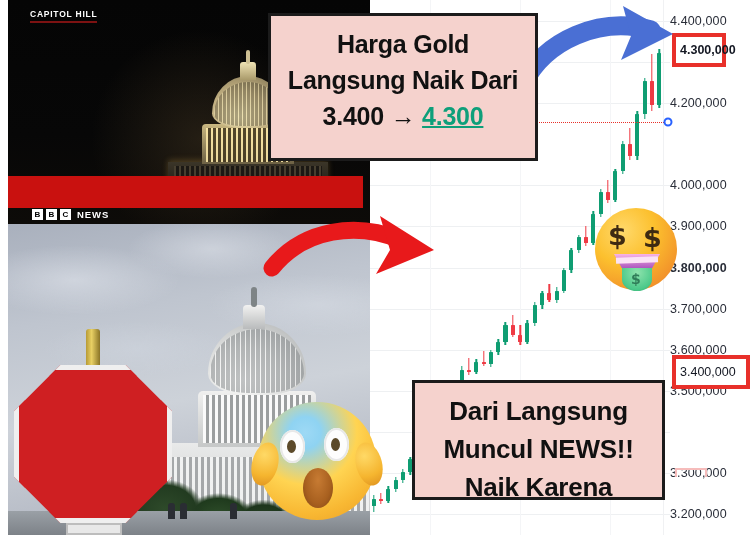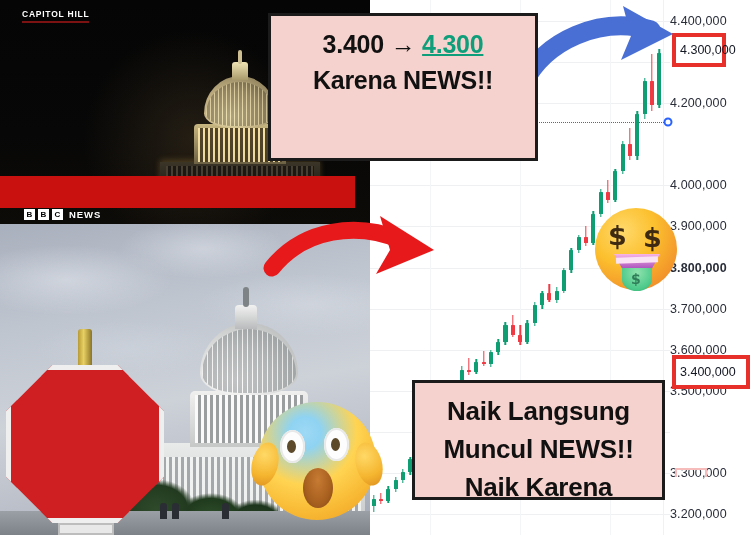--- a/index.html
+++ b/index.html
@@ -1,21 +1,21 @@
 <!DOCTYPE html>
 <html><head>
 <meta charset="utf-8">
 <style>
   * { margin:0; padding:0; box-sizing:border-box; }
   html,body { width:750px; height:535px; overflow:hidden; background:#fff;
               font-family:"Liberation Sans", sans-serif; }
   #stage { position:relative; width:750px; height:535px; overflow:hidden; background:#fff; }
 
   
-  .photo-col { position:absolute; left:0; top:0; width:446px; height:535px; }
+  .photo-col { position:absolute; left:8px; top:0; width:446px; height:535px; }
 
   
   .night { position:absolute; left:0; top:0; width:370px; height:224px; overflow:hidden;
            background:#000; }
   .night-sky { position:absolute; inset:0;
      background:
        radial-gradient(circle at 52% 62%, rgba(60,48,30,.55) 0%, rgba(0,0,0,0) 46%),
        linear-gradient(#050505 0%, #070707 60%, #0d0b08 100%); }
   .capitol-night { position:absolute; left:160px; bottom:28px; width:160px; height:150px; }
   .cn-base { position:absolute; left:0; bottom:0; width:160px; height:34px;
@@ -444,21 +444,21 @@
         <div class="ytick" style="top: 514.423px;">3.200,000</div>
       </div>
 
     <div class="dotline" style="top:122px"></div>
     <div class="marker-circle" style="left:143px; top:122px"></div>
     <div class="marker-circle" style="left:298px; top:122px"></div>
 
     <div class="bracket" style="top:468px"></div>
   </div>
 
-  <div class="plabel-box" id="box-4300" style="left:672px; top:33px; width:54px; height:34px;">4.300,000</div>
+  <div class="plabel-box" id="box-4300" style="left:672px; top:33px; width:54px; height:34px;font-weight:bold;">4.300,000</div>
   <div class="plabel-box" id="box-3400" style="left:672px; top:355px; width:78px; height:34px;">3.400,000</div>
 
   <div class="plabel-light" style="top:90px">4.123,968</div>
   <div class="plabel-solid" style="top:108px">4.119,850</div>
   <div class="plabel-solid" style="top:126px">09:13:41</div>
 
   <svg class="arrow-svg" style="left:505px; top:0px; width:190px; height:95px" viewBox="0 0 190 95">
     <path d="M18 84 C 40 40, 95 16, 146 30" stroke="#4a6fd4" stroke-width="19" fill="none" stroke-linecap="round"></path>
     <path d="M118 6 L 168 34 L 116 60 L 126 36 Z" fill="#4a6fd4"></path>
   </svg>
@@ -484,25 +484,26 @@
     <div class="scream-hand" style="left:-6px; top:40px; transform:rotate(14deg)"></div>
     <div class="scream-hand" style="left:98px; top:40px; transform:rotate(-14deg)"></div>
     <div class="scream-eye" style="left:22px; top:28px"></div>
     <div class="scream-eye" style="left:66px; top:26px"></div>
     <div class="scream-pupil" style="left:29px; top:38px"></div>
     <div class="scream-pupil" style="left:73px; top:36px"></div>
     <div class="scream-mouth"></div>
   </div>
 
   <div class="callout" id="callout-top">
+    <div>Harga Gold</div>
+    <div>Langsung Naik Dari</div>
     <div>
       <span>3.400 </span><span>→ </span><span class="hl">4.300</span>
     </div>
-    <div>Karena NEWS!!</div>
   </div>
 
   <div class="callout" id="callout-bottom">
-    <div>Naik Langsung</div>
+    <div>Dari Langsung</div>
     <div>Muncul NEWS!!</div>
     <div>Naik Karena</div>
   </div>
 
 </div>
 
 </body></html>

